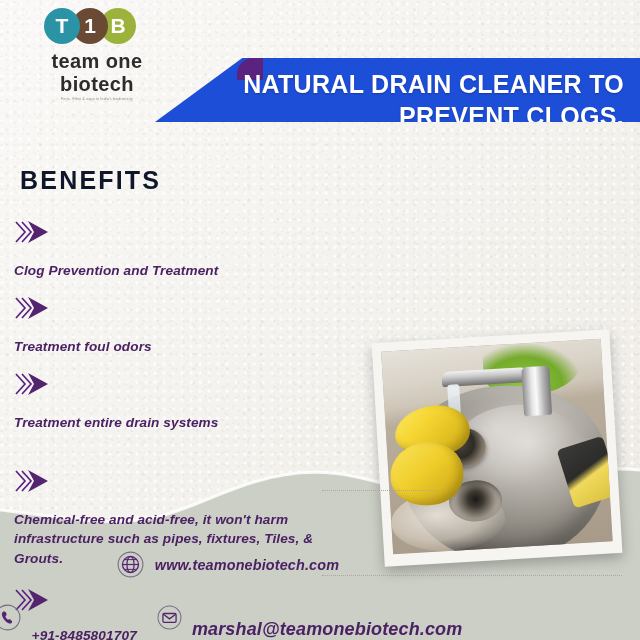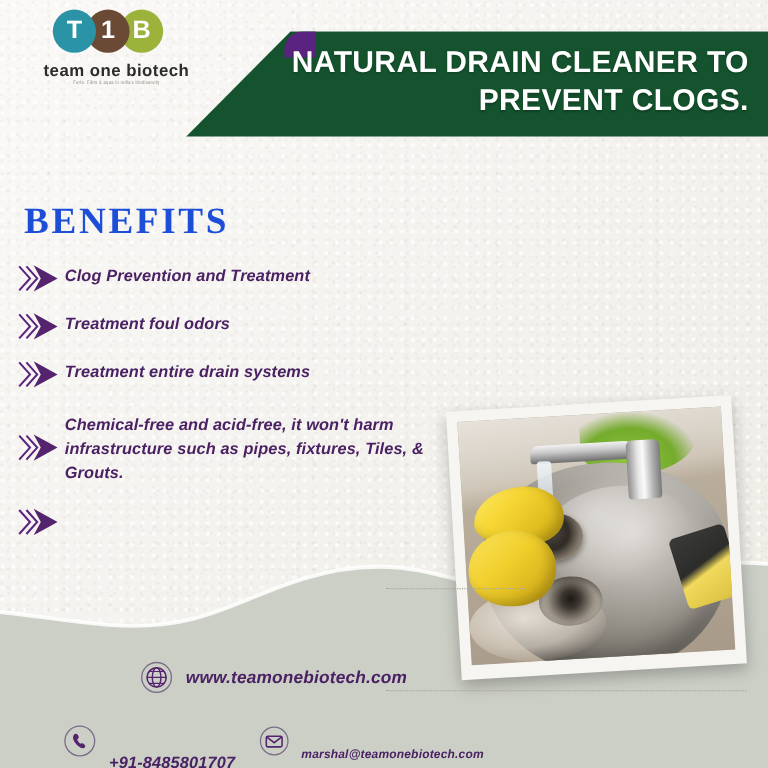--- a/index.html
+++ b/index.html
@@ -35,23 +35,23 @@
     mask-image: var(--torn);
     -webkit-mask-size: 100% 100%;
     mask-size: 100% 100%;
     -webkit-mask-repeat: no-repeat;
     mask-repeat: no-repeat;
   }
 
   
   #header-banner {
     position: absolute;
-    left: 155px; top: 26px;
-    width: 485px; height: 88px;
-    background: #14532d;
+    left: 155px; top: 58px;
+    width: 485px; height: 64px;
+    background: #1d4ed8;
     clip-path: polygon(18% 0%, 100% 0%, 100% 100%, 0% 100%);
     border-radius: 0;
     box-shadow: 0 4px 9px rgba(0,0,0,.17);
   }
   #header-banner::before {
     content: "";
     position: absolute;
     left: 82px; top: 0; width: 26px; height: 22px;
     background: #5b2380;
     border-top-left-radius: 16px;
@@ -91,54 +91,54 @@
     line-height: 36px;
     text-align: center;
   }
   #logo-dot-t { left: 0;   background: #2a93a6; z-index: 3; }
   #logo-dot-1 { left: 28px; background: #6b4a35; z-index: 2; }
   #logo-dot-b { left: 56px; background: #9bb33a; z-index: 1; }
 
   #logo-name {
     margin-top: 4px;
     color: #2c2c2c;
-    font-size: 14px;
+    font-size: 20px;
     font-weight: bold;
     letter-spacing: .4px;
     text-align: center;
   }
   #logo-tagline {
     margin-top: 1px;
     color: #8e8a84;
     font-size: 3.4px;
     letter-spacing: .25px;
     text-align: center;
     transform: scaleY(1.25);
   }
 
   
   #benefits-heading {
     position: absolute;
     left: 20px; top: 166px;
-    color: #1d4ed8;
-    font-size: 31px;
+    color: #0f172a;
+    font-size: 25px;
     font-weight: bold;
     letter-spacing: 2.2px;
-    font-family: Liberation Serif, serif;
   }
 
   #benefits-list {
     position: absolute;
     left: 14px; top: 218px;
     width: 380px;
   }
   .benefit-row {
     display: flex;
     align-items: flex-start;
     margin-bottom: 13px;
+    flex-direction: column;
   }
   .benefit-bullet {
     flex: 0 0 40px;
     height: 26px;
     margin-top: 1px;
   }
   .benefit-text {
     color: #4a2163;
     font-size: 13.6px;
     font-weight: bold;
@@ -266,21 +266,21 @@
   .contact-text {
     color: #4a2163;
     font-size: 14.4px;
     font-weight: bold;
     font-style: italic;
     letter-spacing: .15px;
     white-space: nowrap;
   }
   #contact-phone-text { font-size: 13.6px; margin-top: 36px; }
   #contact-email-icon { width: 25px; height: 25px; margin-left: 20px; margin-right: 10px; }
-  #contact-email-text { font-size: 10px; margin-top: 24px; }
+  #contact-email-text { font-size: 18px; margin-top: 24px; }
 </style>
 </head>
 <body>
 
 <div id="poster">
 
   <svg width="0" height="0" style="position:absolute" aria-hidden="true">
     <defs>
       <linearGradient id="gradWhite">
           <stop offset="0" stop-color="#fff"></stop>

